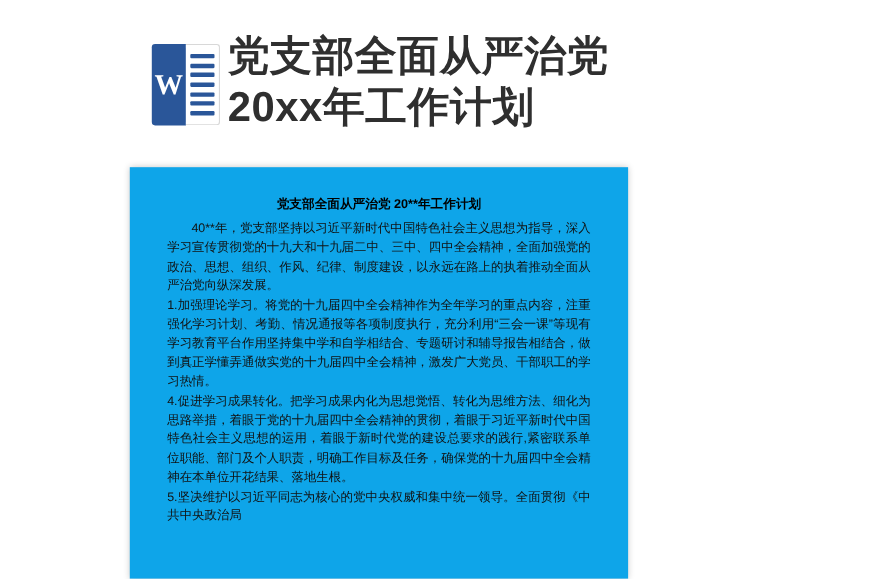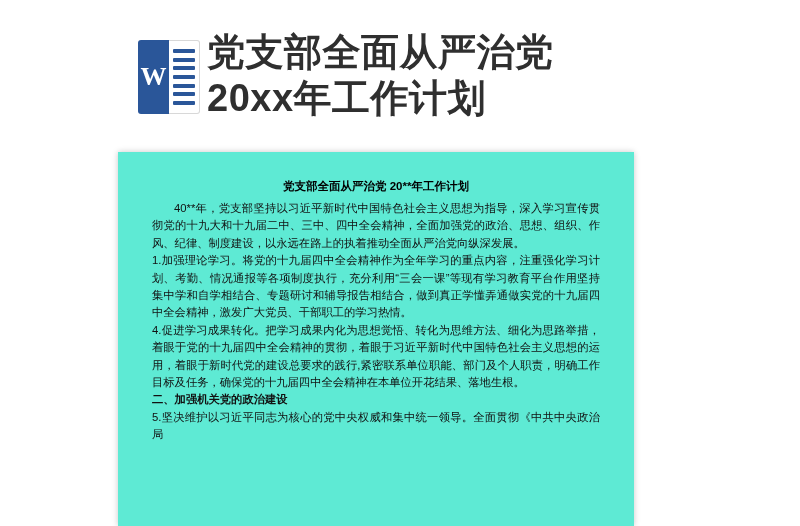--- a/index.html
+++ b/index.html
@@ -100,23 +100,23 @@
     letter-spacing: 0.5px;
     font-family: "Liberation Sans", sans-serif;
     white-space: pre-line;
   }
 
   
   .sheet {
     position: absolute;
     left: 118px;
     top: 152px;
-    width: 516px;
+    width: 453px;
     height: 374px;
-    background: #5eead4;
+    background: #0ea5e9;
     box-shadow: 0 0 6px rgba(0,0,0,0.22);
     box-sizing: border-box;
     padding: 26px 34px 0 34px;
     overflow: hidden;
   }
   .doc-title {
     text-align: center;
     font-size: 11.5px;
     font-weight: bold;
     color: #000000;
@@ -162,17 +162,16 @@
     </div>
     <div class="banner-title">党支部全面从严治党
 20xx年工作计划</div>
   </div>
 
   <div class="sheet">
     <div class="doc-title">党支部全面从严治党 20**年工作计划</div>
     <p class="para indent">40**年，党支部坚持以习近平新时代中国特色社会主义思想为指导，深入学习宣传贯彻党的十九大和十九届二中、三中、四中全会精神，全面加强党的政治、思想、组织、作风、纪律、制度建设，以永远在路上的执着推动全面从严治党向纵深发展。</p>
     <p class="para">1.加强理论学习。将党的十九届四中全会精神作为全年学习的重点内容，注重强化学习计划、考勤、情况通报等各项制度执行，充分利用“三会一课”等现有学习教育平台作用坚持集中学和自学相结合、专题研讨和辅导报告相结合，做到真正学懂弄通做实党的十九届四中全会精神，激发广大党员、干部职工的学习热情。</p>
     <p class="para">4.促进学习成果转化。把学习成果内化为思想觉悟、转化为思维方法、细化为思路举措，着眼于党的十九届四中全会精神的贯彻，着眼于习近平新时代中国特色社会主义思想的运用，着眼于新时代党的建设总要求的践行,紧密联系单位职能、部门及个人职责，明确工作目标及任务，确保党的十九届四中全会精神在本单位开花结果、落地生根。</p>
-    <p class="para heading">二、加强机关党的政治建设</p>
     <p class="para">5.坚决维护以习近平同志为核心的党中央权威和集中统一领导。全面贯彻《中共中央政治局</p>
   </div>
 
 </div>
 
 </body></html>

